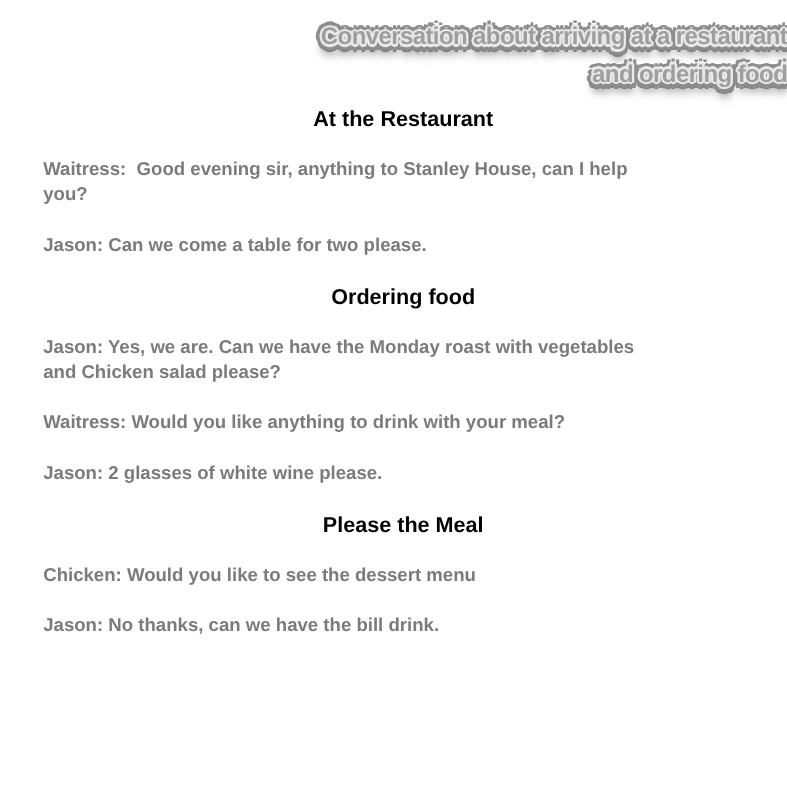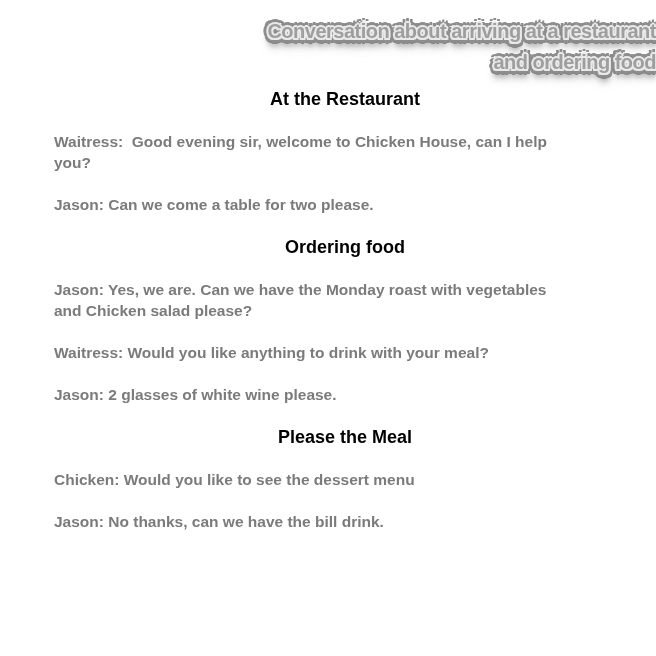--- a/index.html
+++ b/index.html
@@ -59,21 +59,21 @@
       1.5px 1.5px 0 var(--title_highlight, #e9e9e9),
       -1.5px 1.5px 0 var(--title_highlight, #e9e9e9),
       1.5px -1.5px 0 var(--title_highlight, #e9e9e9),
       -1.5px -1.5px 0 var(--title_highlight, #e9e9e9);
   }
   .t-front {
     color: var(--title_fill, #9e9e9e);
   }
   
   .content {
-    padding: 0 20px 0 54px;
+    padding: 0 20px 0 36px;
   }
   .section-heading {
     font-size: 18px;
     font-weight: bold;
     color: var(--heading, #000000);
     text-align: center;
     line-height: 22px;
     margin: 0 0 21px 0;
   }
   .dialogue-line {
@@ -95,21 +95,21 @@
 and ordering food</span>
     <span class="t-mid" aria-hidden="true">Conversation about arriving at a restaurant
 and ordering food</span>
     <span class="t-front">Conversation about arriving at a restaurant
 and ordering food</span>
   </div>
 
   <div class="content">
 
     <h2 class="section-heading">At the Restaurant</h2>
-    <p class="dialogue-line">Waitress:  Good evening sir, welcome to Chicken House, can I help
+    <p class="dialogue-line">Waitress:  Good evening sir, anything to Stanley House, can I help
 you?</p>
     <p class="dialogue-line">Jason: Can we come a table for two please.</p>
 
     <h2 class="section-heading">Ordering food</h2>
     <p class="dialogue-line">Jason: Yes, we are. Can we have the Monday roast with vegetables
 and Chicken salad please?</p>
     <p class="dialogue-line">Waitress: Would you like anything to drink with your meal?</p>
     <p class="dialogue-line">Jason: 2 glasses of white wine please.</p>
 
     <h2 class="section-heading">Please the Meal</h2>

